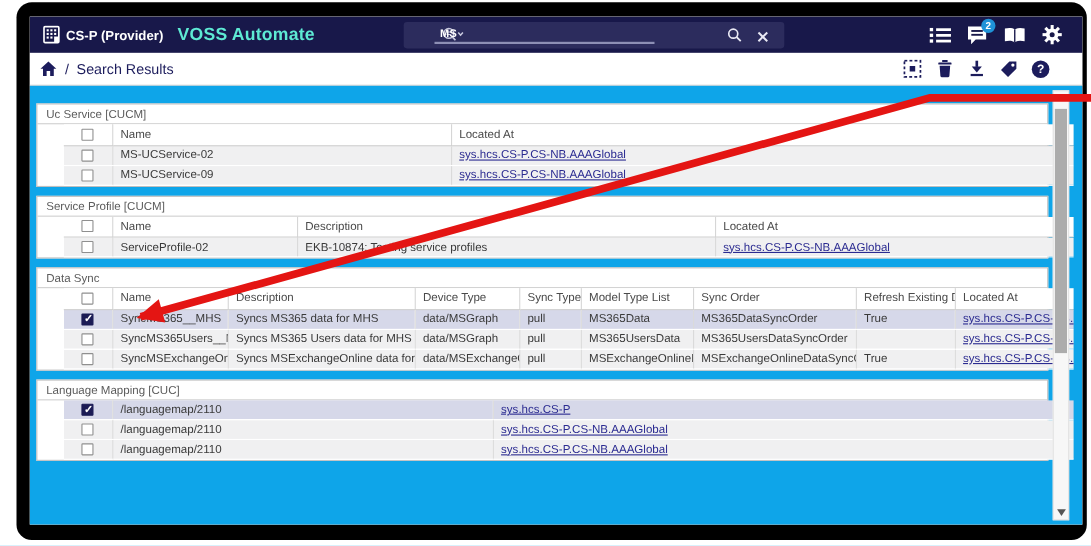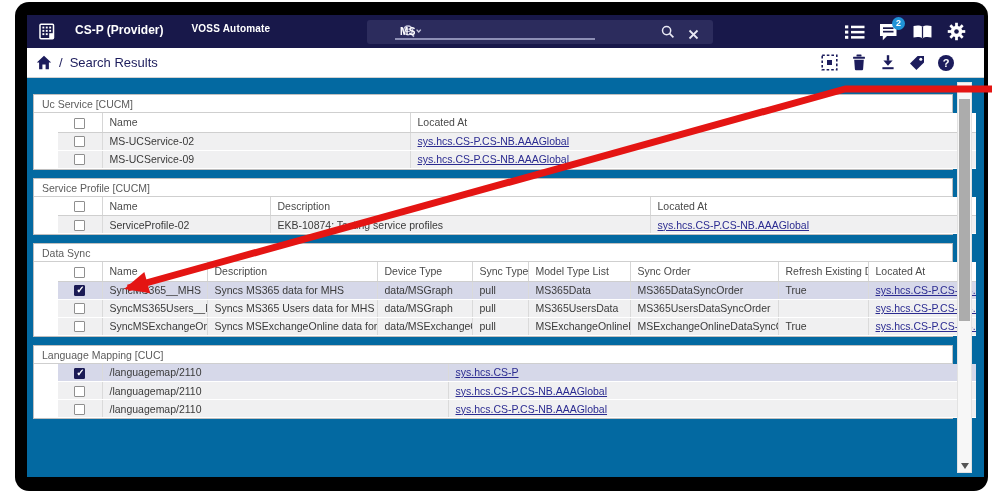--- a/index.html
+++ b/index.html
@@ -7,23 +7,23 @@
   .stage { position:relative; width:992px; height:496px; }
 
   
   .frame { position:absolute; left:15px; top:2px; width:973px; height:489px; background:#000; border-radius:14px; }
 
   
   .ui { position:absolute; left:27px; top:15px; width:957px; height:462px; background:#fff; overflow:hidden; }
 
   
   .navbar { position:relative; height:33px; background:#18184a; display:flex; align-items:center; }
-  .navbar .brand { display:flex; align-items:flex-start; gap:16px; padding-left:12px; }
+  .navbar .brand { display:flex; align-items:center; gap:1px; padding-left:12px; }
   .org-label { color:#fff; font-size:12px; font-weight:bold; }
-  .product-name { color:#ffffff; font-size:10px; font-weight:bold; margin-left:12px; letter-spacing:.2px; }
+  .product-name { color:#5eead4; font-size:16px; font-weight:bold; margin-left:12px; letter-spacing:.2px; }
 
   .searchbox { position:absolute; left:340px; top:5px; width:346px; height:24px; background:#2c2c5d; border-radius:3px; display:flex; align-items:center;padding-left:28px; }
   .scope-btn { display:flex; align-items:center; margin-left:7px; cursor:pointer; }
   .search-input { position:absolute; left:33px; top:2px; width:250px; height:18px; background:transparent; border:none; outline:none; color:#fff; font-size:10px; font-weight:bold; font-family:"Liberation Sans", sans-serif; letter-spacing:.4px; }
   .search-underline { position:absolute; left:28px; bottom:4px; width:200px; height:2px; background:#8d8fb5; }
   .search-go { position:absolute; right:38px; top:5px; cursor:pointer; }
   .search-clear { position:absolute; right:14px; top:6px; cursor:pointer; }
 
   .nav-icons { position:absolute; right:18px; top:0; height:33px; display:flex; align-items:center; gap:14px; }
   .nav-icon { position:relative; display:flex; align-items:center; cursor:pointer; }
@@ -31,21 +31,21 @@
 
   
   .crumb-row { height:30px; background:#fff; border-bottom:1px solid #d2d2d2; display:flex; align-items:center; padding:0 12px 0 9px; }
   .crumb-sep { color:#1c1c5c; font-size:13px; margin:0 7px; }
   .page-title { color:#1c1c5c; font-size:13px; font-weight:normal; }
   .crumb-tools { margin-left:auto; display:flex; align-items:center; gap:13px; padding-right:18px; }
   .tool { display:flex; align-items:center; cursor:pointer; }
   .help-badge { width:16px; height:16px; border-radius:50%; background:#1c1c5c; color:#fff; font-size:11px; font-weight:bold; display:flex; align-items:center; justify-content:center; }
 
   
-  .content { position:relative; height:399px; background:#0369a1; padding-top:16px; }
+  .content { position:relative; height:399px; background:#0ea5e9; padding-top:16px; }
   .panel { width:920px; margin:0 0 8px 6px; border:1px solid #bfbfbf; background:#fff; }
   .panel-title { height:18px; line-height:18px; padding-left:8px; font-size:10.5px; color:#5c5c5c; border-bottom:1px solid #cfcfcf; }
   table { width:100%; border-collapse:collapse; table-layout:fixed;margin-left:24px; }
   th { height:19px; background:#fff; font-size:10.5px; font-weight:normal; color:#4a4a4a; text-align:left; padding-left:7px; border-right:1px solid #d6d6d6; border-bottom:1px solid #cfcfcf; overflow:hidden; white-space:nowrap; }
   td { height:18px; background:#f0f0f1; font-size:10.5px; color:#3a3a3a; padding-left:7px; border-right:1px solid #dadada; border-bottom:1px solid #fff; overflow:hidden; white-space:nowrap; }
   th:last-child, td:last-child { border-right:none; }
   td.cb, th.cb { text-align:center; padding:0; }
   tr.selected td { background:#d6d8e9; }
   .checkbox { display:inline-block; width:11px; height:11px; background:#fff; border:1px solid #8f8f8f; border-radius:1px; vertical-align:middle; cursor:pointer; position:relative; }
   .checkbox.checked { background:#1b1b55; border-color:#1b1b55; }

